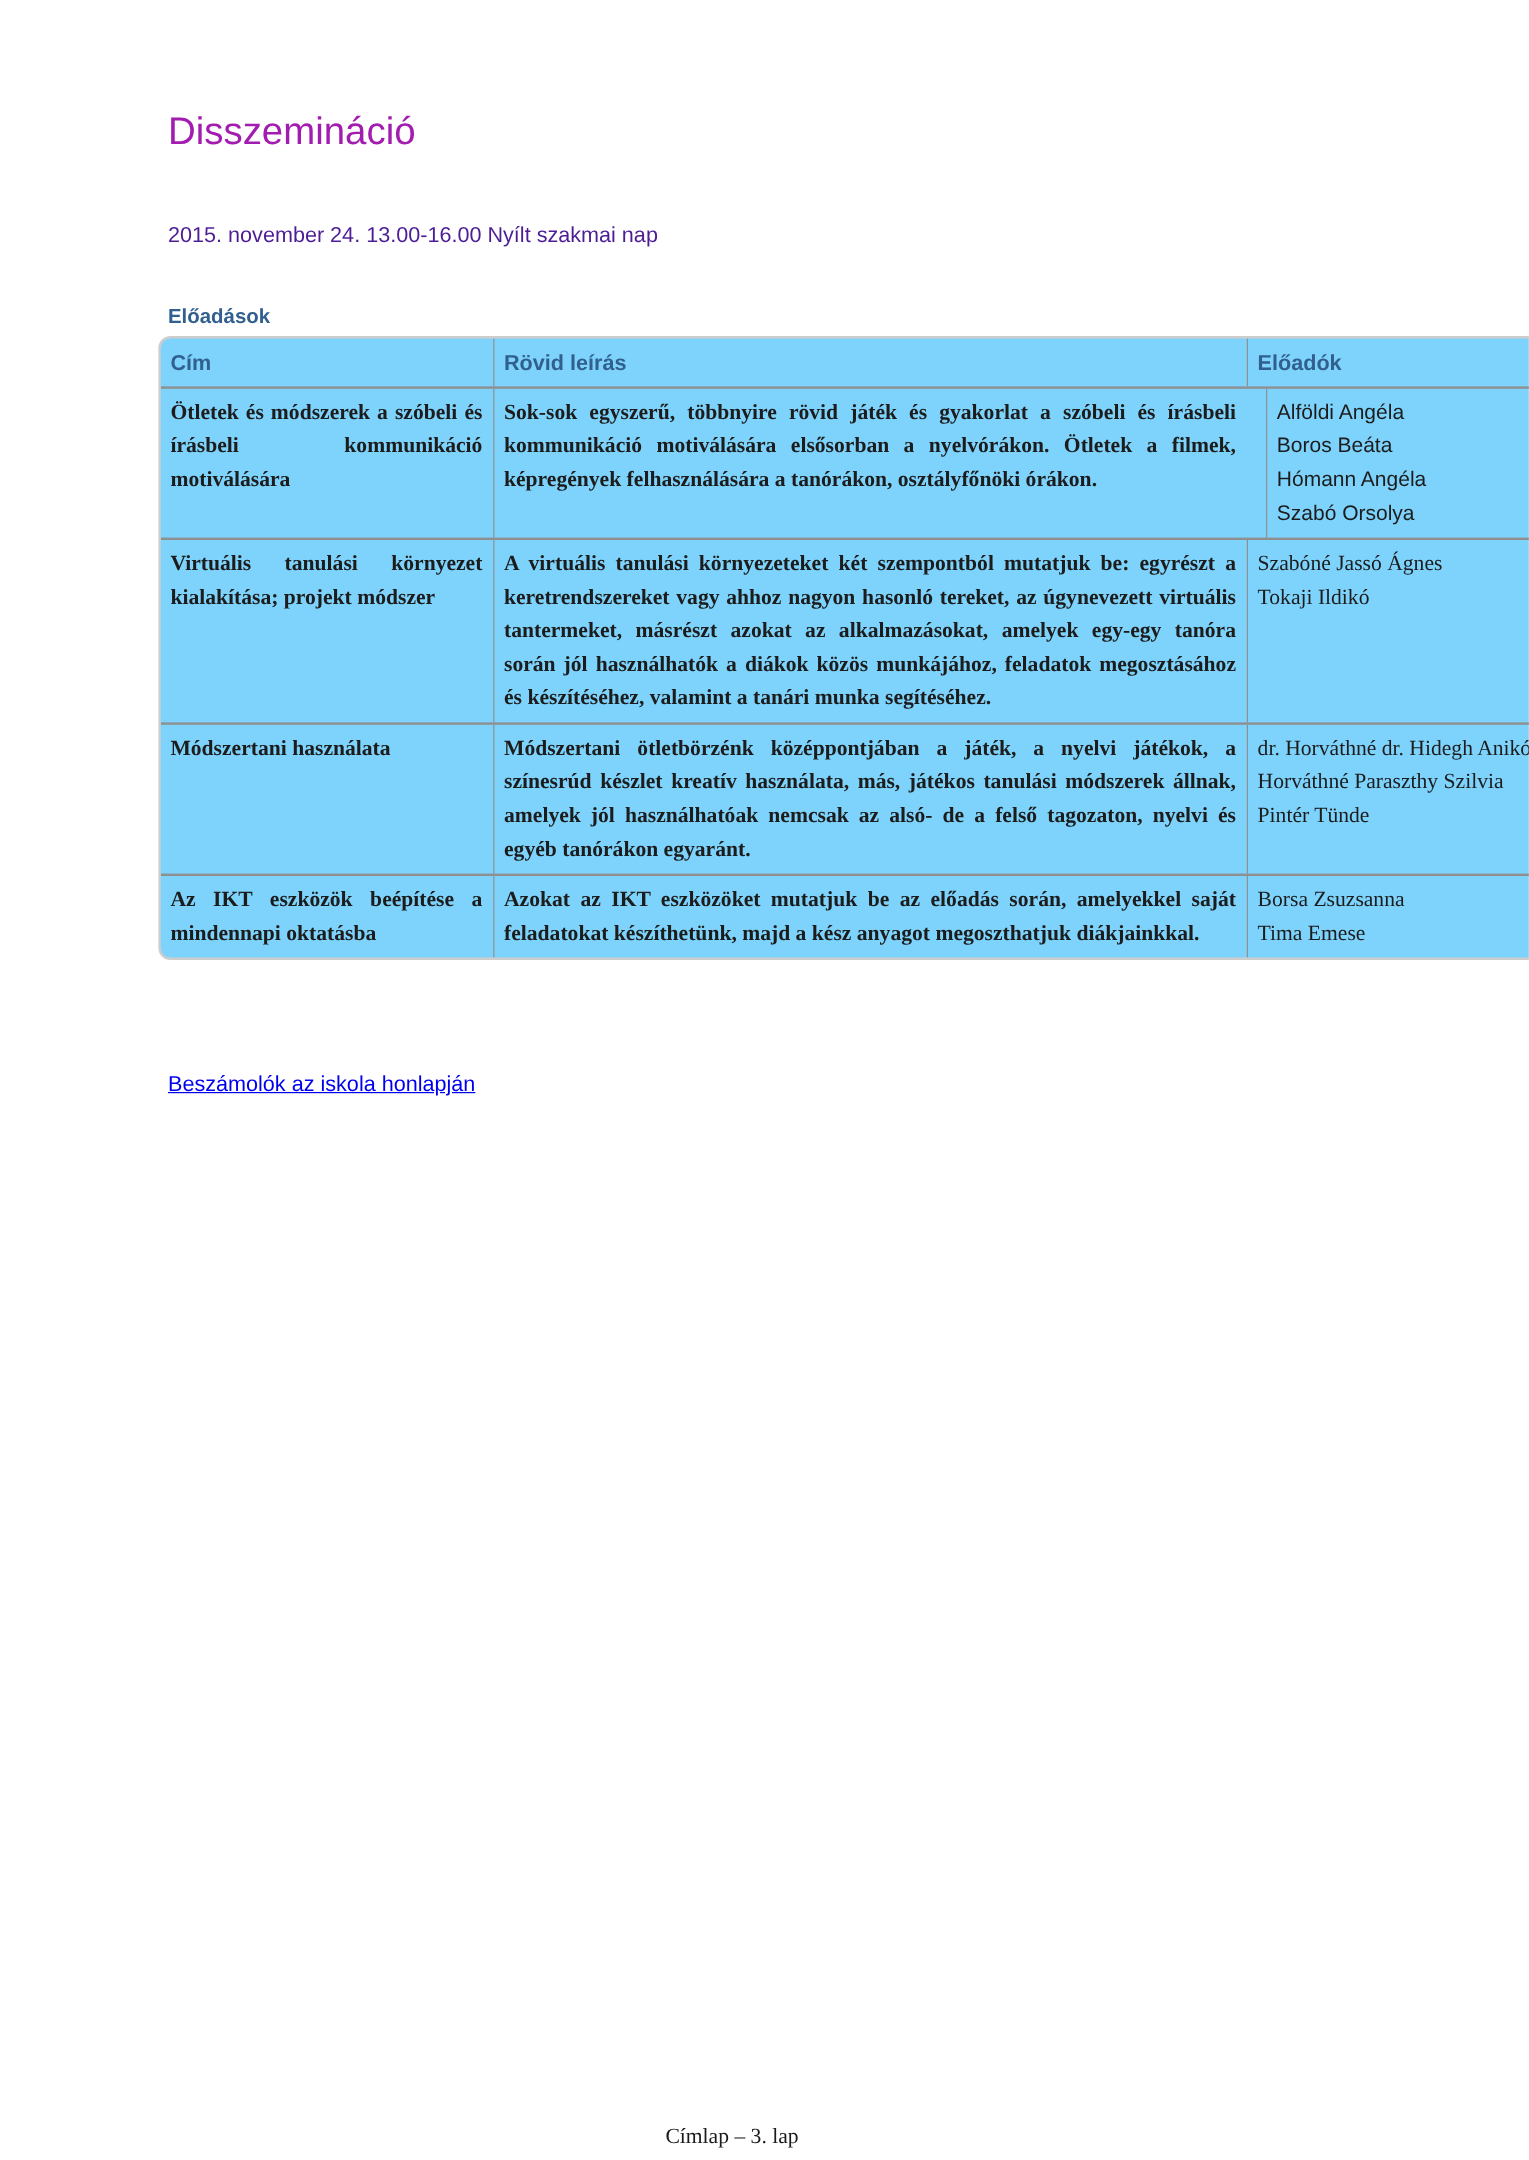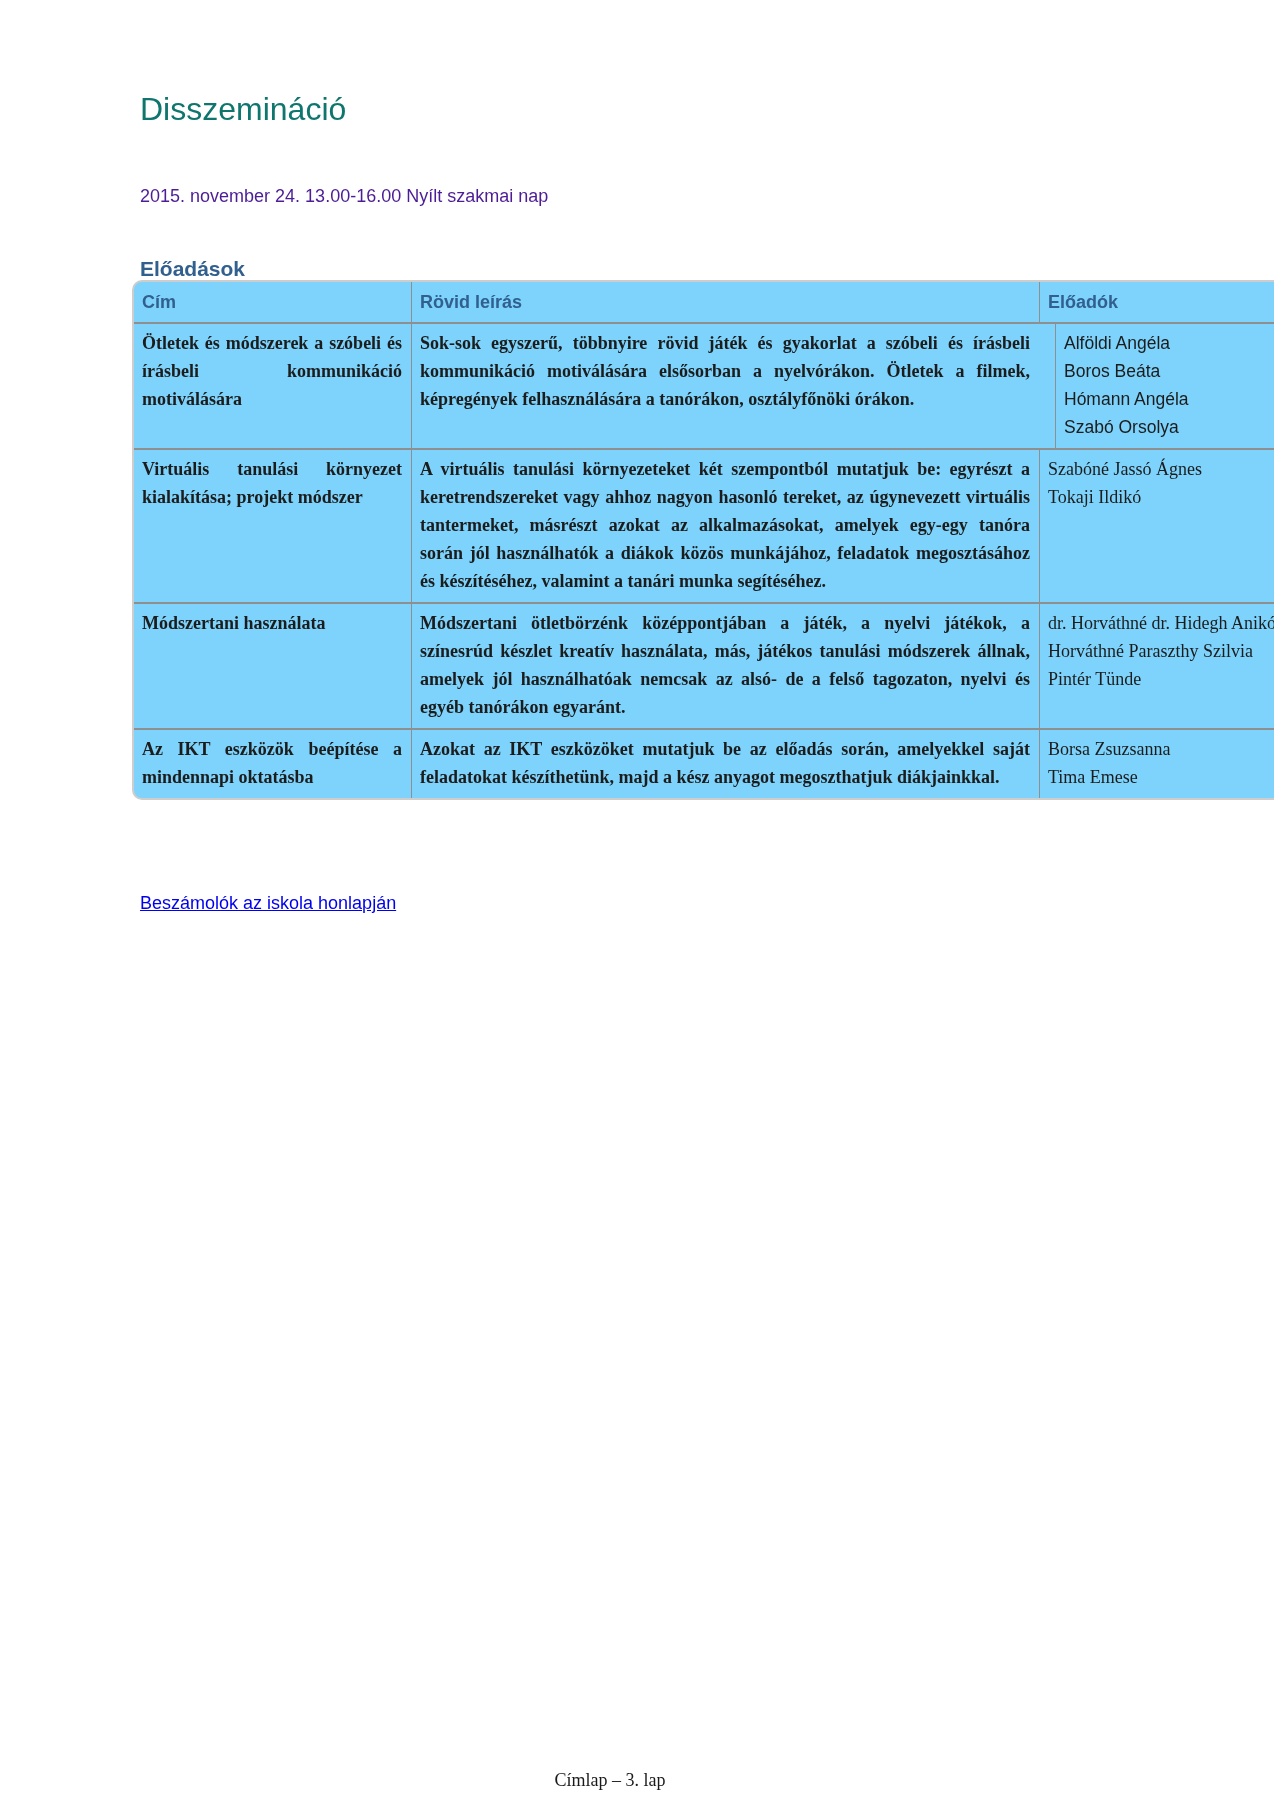--- a/index.html
+++ b/index.html
@@ -11,31 +11,31 @@
   }
   *{box-sizing:border-box;}
   html,body{margin:0;padding:0;}
   body{
     width:1274px;height:1800px;position:relative;background:#ffffff;
     font-family:"Liberation Serif", serif;color:var(--text);
   }
   .page-title{
     position:absolute;left:140px;top:70px;
     font-family:"Liberation Sans", sans-serif;
-    font-size:32px;font-weight:400;color:#0f766e;
+    font-size:32px;font-weight:400;color:#a21caf;
   }
   .date-line{
     position:absolute;left:140px;top:186px;
     font-family:"Liberation Sans", sans-serif;
     font-size:18px;color:#4c1d95;
   }
   .section-heading{
     position:absolute;left:140px;top:240px;
     font-family:"Liberation Sans", sans-serif;
-    font-size:21px;font-weight:700;color:var(--heading-blue);
+    font-size:17px;font-weight:700;color:var(--heading-blue);
   }
   .doc-table{
     position:absolute;left:132px;top:280px;width:1247px;
     border:2px solid var(--border-outer);border-radius:10px;
     overflow:hidden;background:#7dd3fc;
   }
   .t-row{display:flex;align-items:stretch;}
   .t-row + .t-row{border-top:2px solid var(--border-inner);}
   .cell{padding:5px 9px 7px 8px;font-size:18px;line-height:28px;}
   .c1{flex:0 0 277px;}

